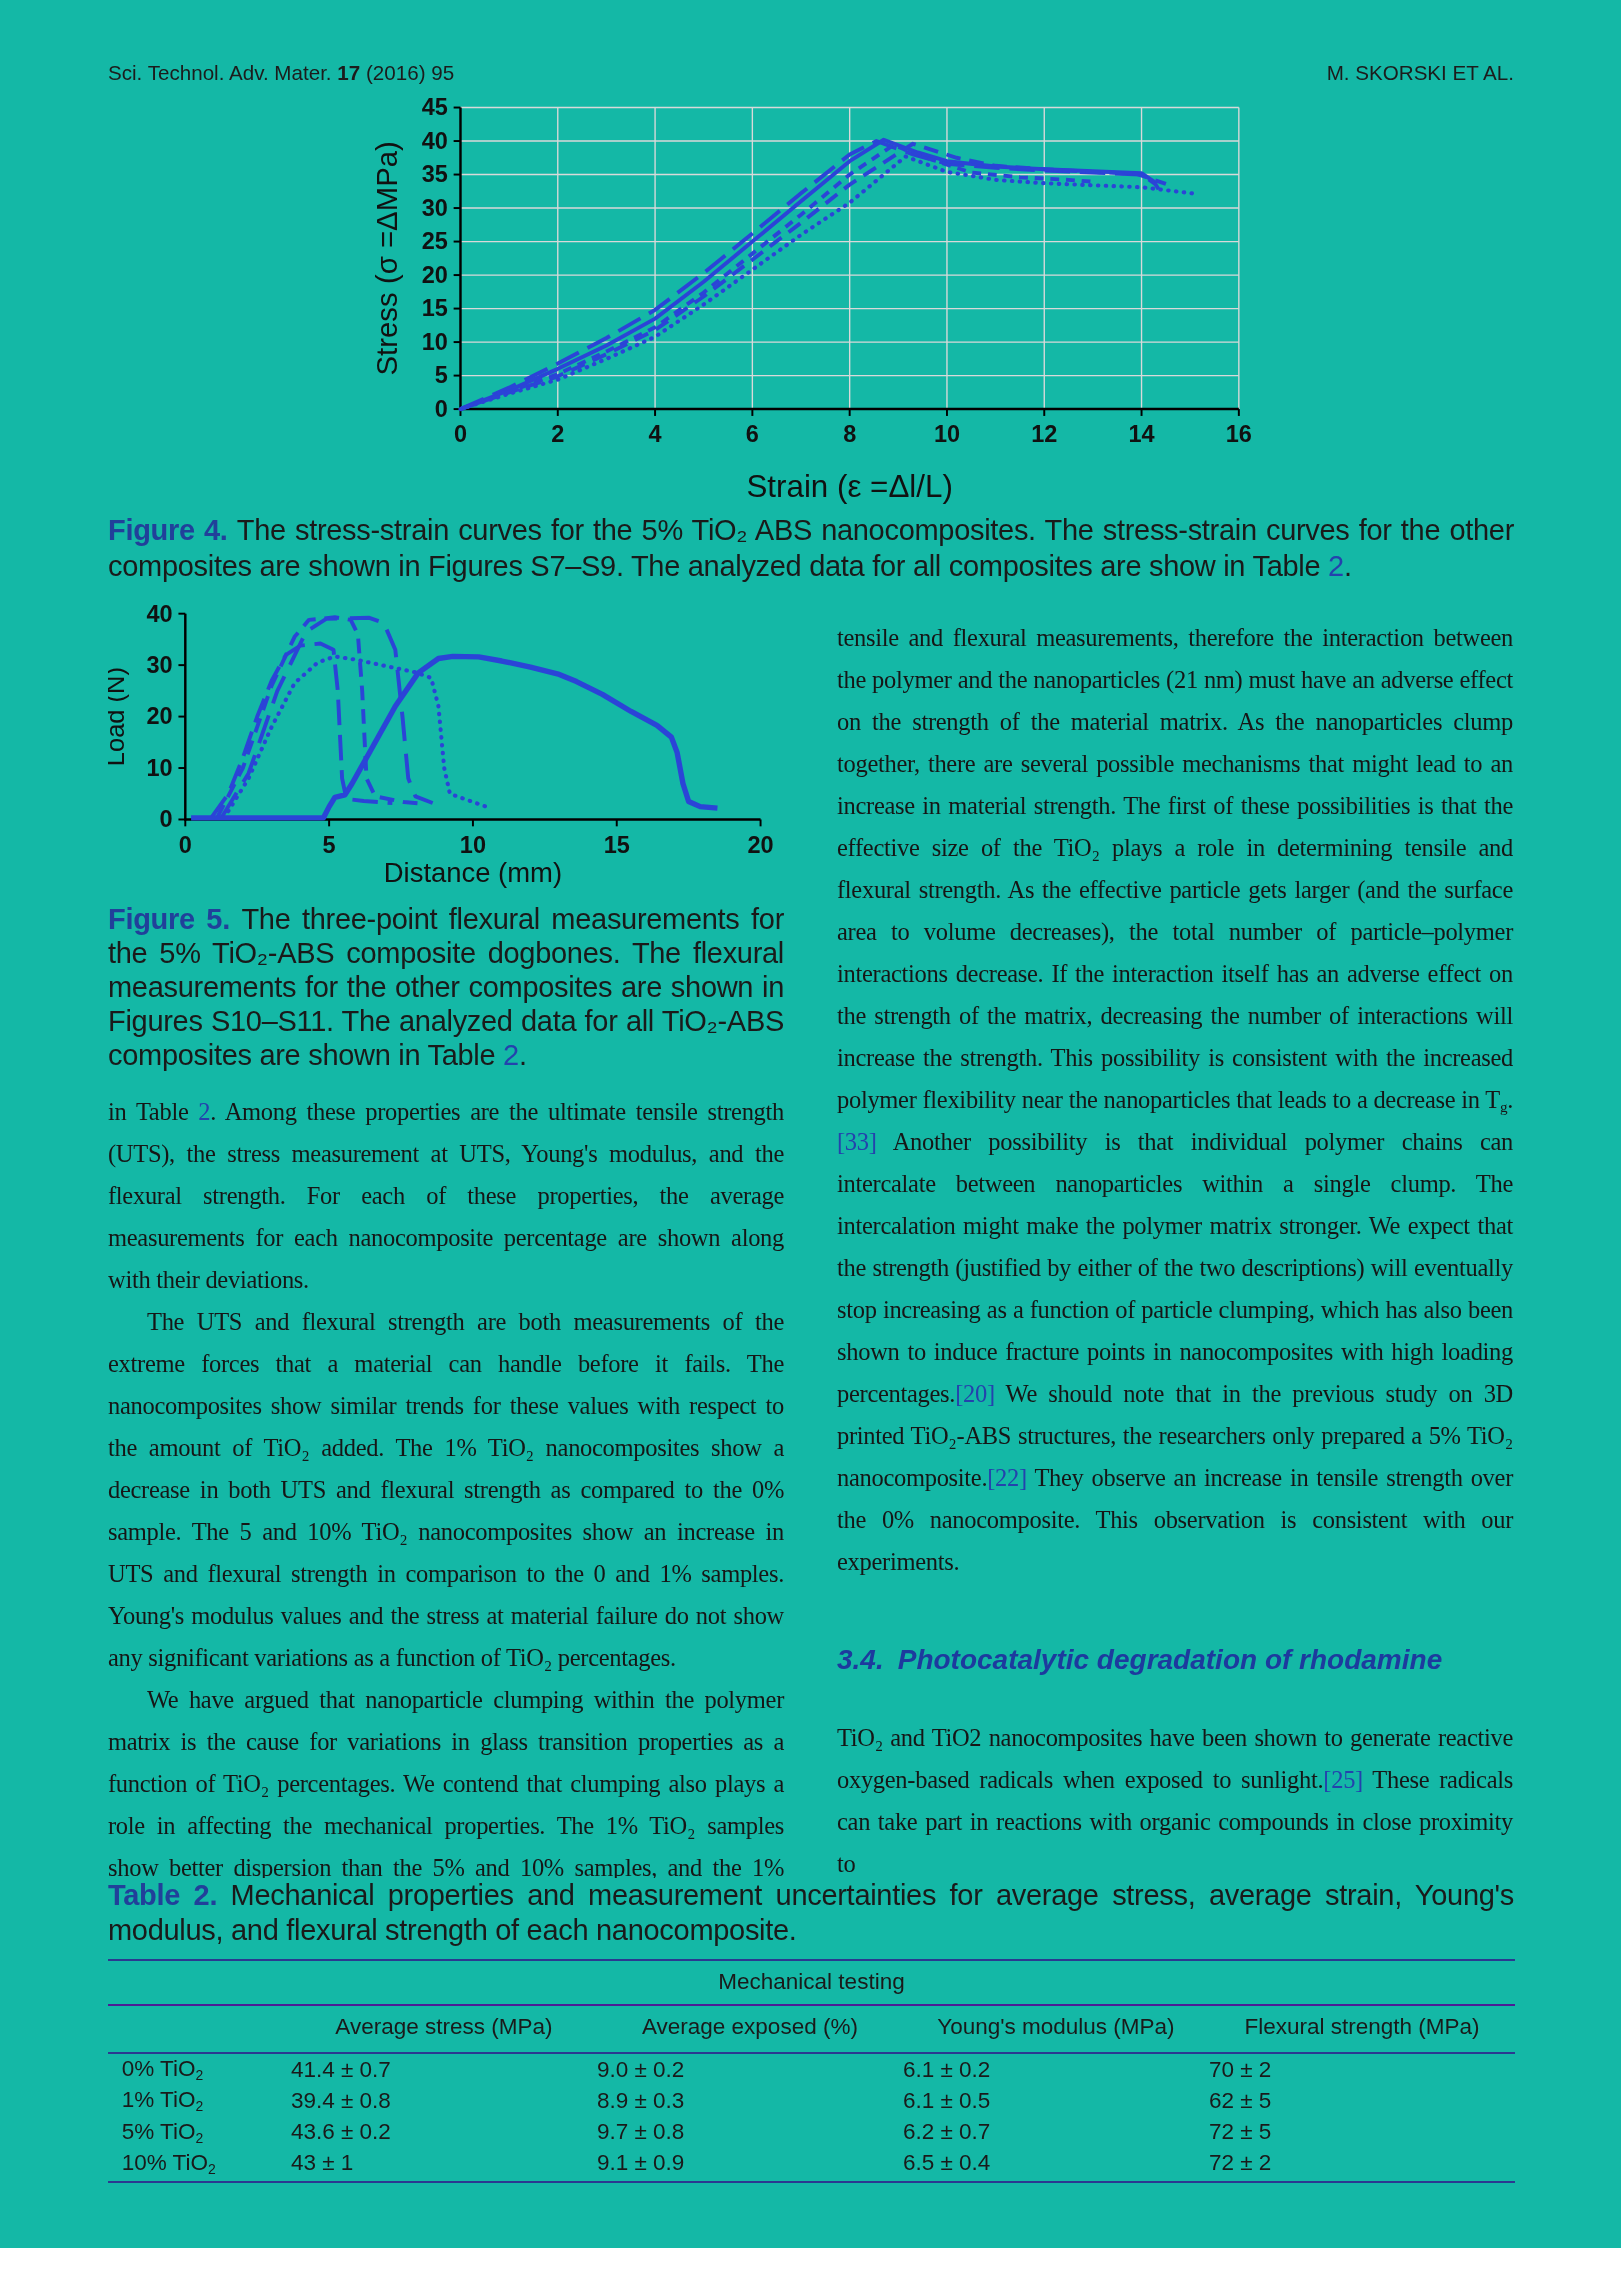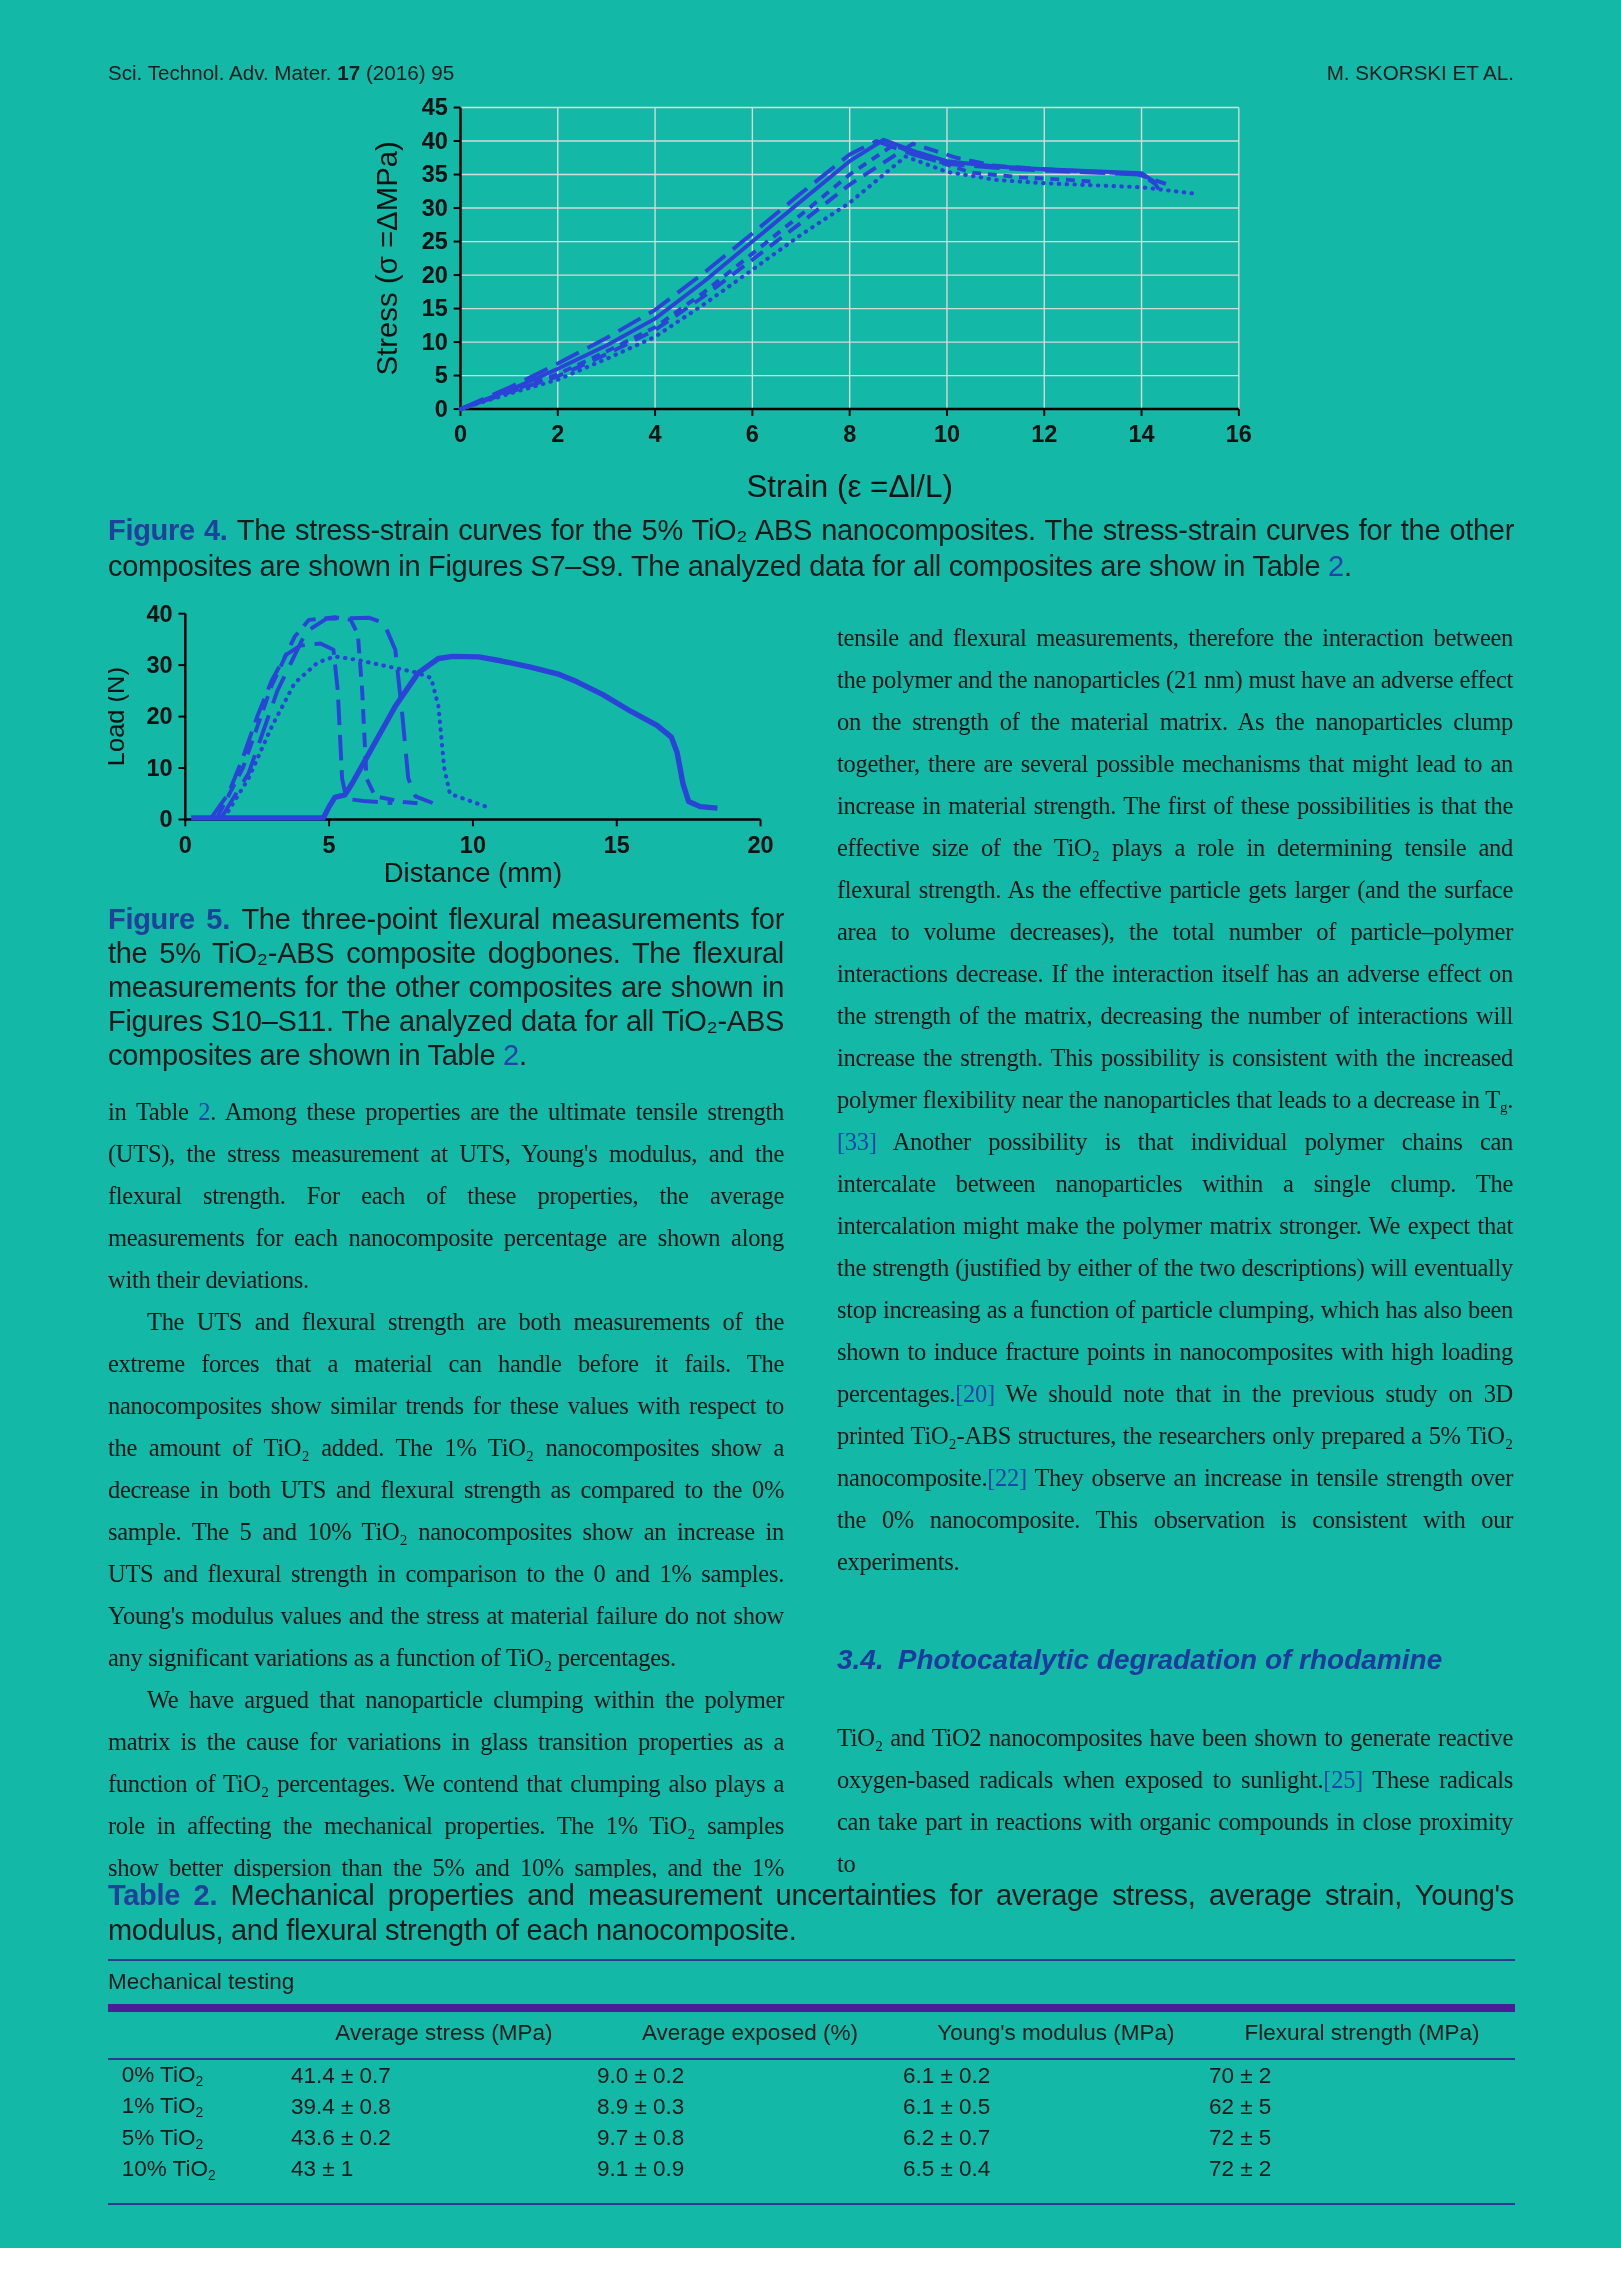--- a/index.html
+++ b/index.html
@@ -39,26 +39,26 @@
   .section-heading { margin:61px 0 41px 0; font-family:"Liberation Sans", sans-serif;
                      font-size:28px; font-weight:700; font-style:italic; color:#1d3a9e; }
 
   
   .table-caption { position:absolute; top:1878px; left:108px; width:1406px; line-height:35px; }
   .t2 { position:absolute; top:1959px; left:108px; width:1407px; border-collapse:collapse;
         font-family:"Liberation Sans", sans-serif; font-size:22.5px; color:#1a1a1a; }
   .t2 col.c0 { width:13%; }
   .t2 col.cd { width:21.75%; }
   .t2 th { font-weight:400; }
-  .t2 .group { text-align:left; border-top:2.9px solid #2b3990; border-bottom:8px solid #4c1d95;
+  .t2 .group { text-align:center; border-top:2.9px solid #2b3990; border-bottom:2px solid #4c1d95;
                padding:7.8px 0 8.8px 0; }
   .t2 tr.cols th { text-align:center; padding:8.8px 0 11.8px 0; border-bottom:2px solid #2b3990; }
   .t2 tbody th { text-align:left; padding:2px 0 2px 13.7px; }
   .t2 tbody td { text-align:left; padding:2px 0; }
-  .t2 tbody tr.last th, .t2 tbody tr.last td { border-bottom:2.9px solid #2b3990; padding-bottom:20px; }
+  .t2 tbody tr.last th, .t2 tbody tr.last td { border-bottom:2.9px solid #2b3990; padding-bottom:4px; }
   .rl-sub { font-size:0.62em; vertical-align:-0.3em; }
 </style>
 </head>
 <body>
 
 <div class="page">
 
   <div class="header">
     <span><span>Sci. Technol. Adv. Mater. </span><span class="seg-b">17</span><span> (2016) 95</span></span>
     <span>M. SKORSKI ET AL.</span>

